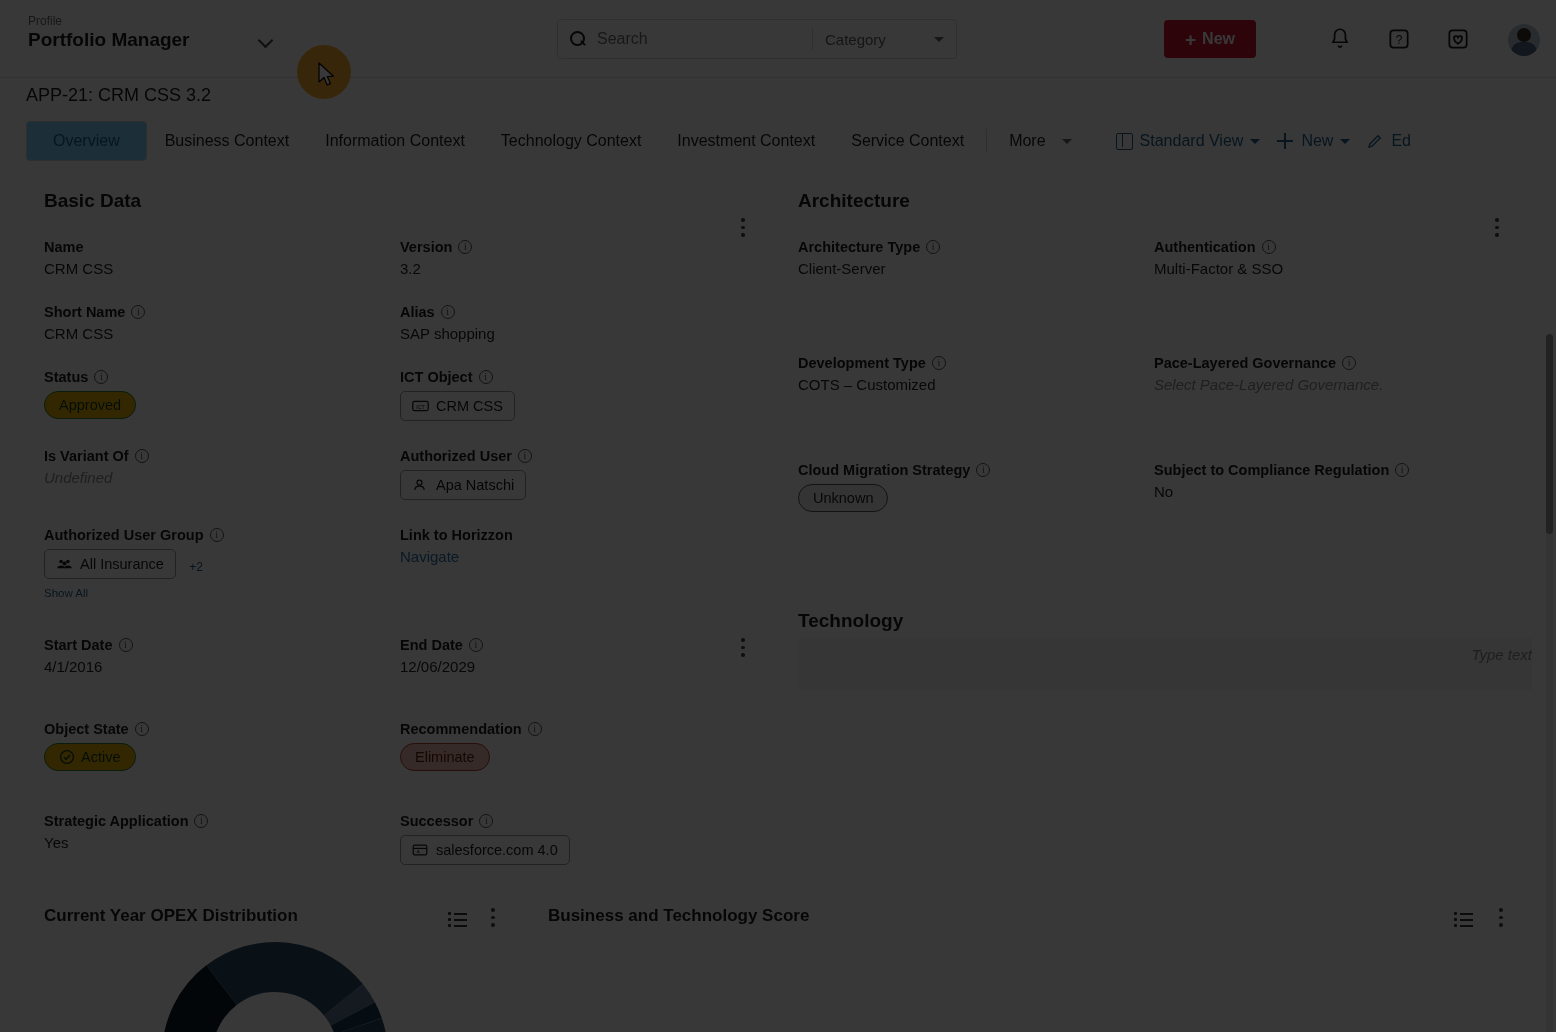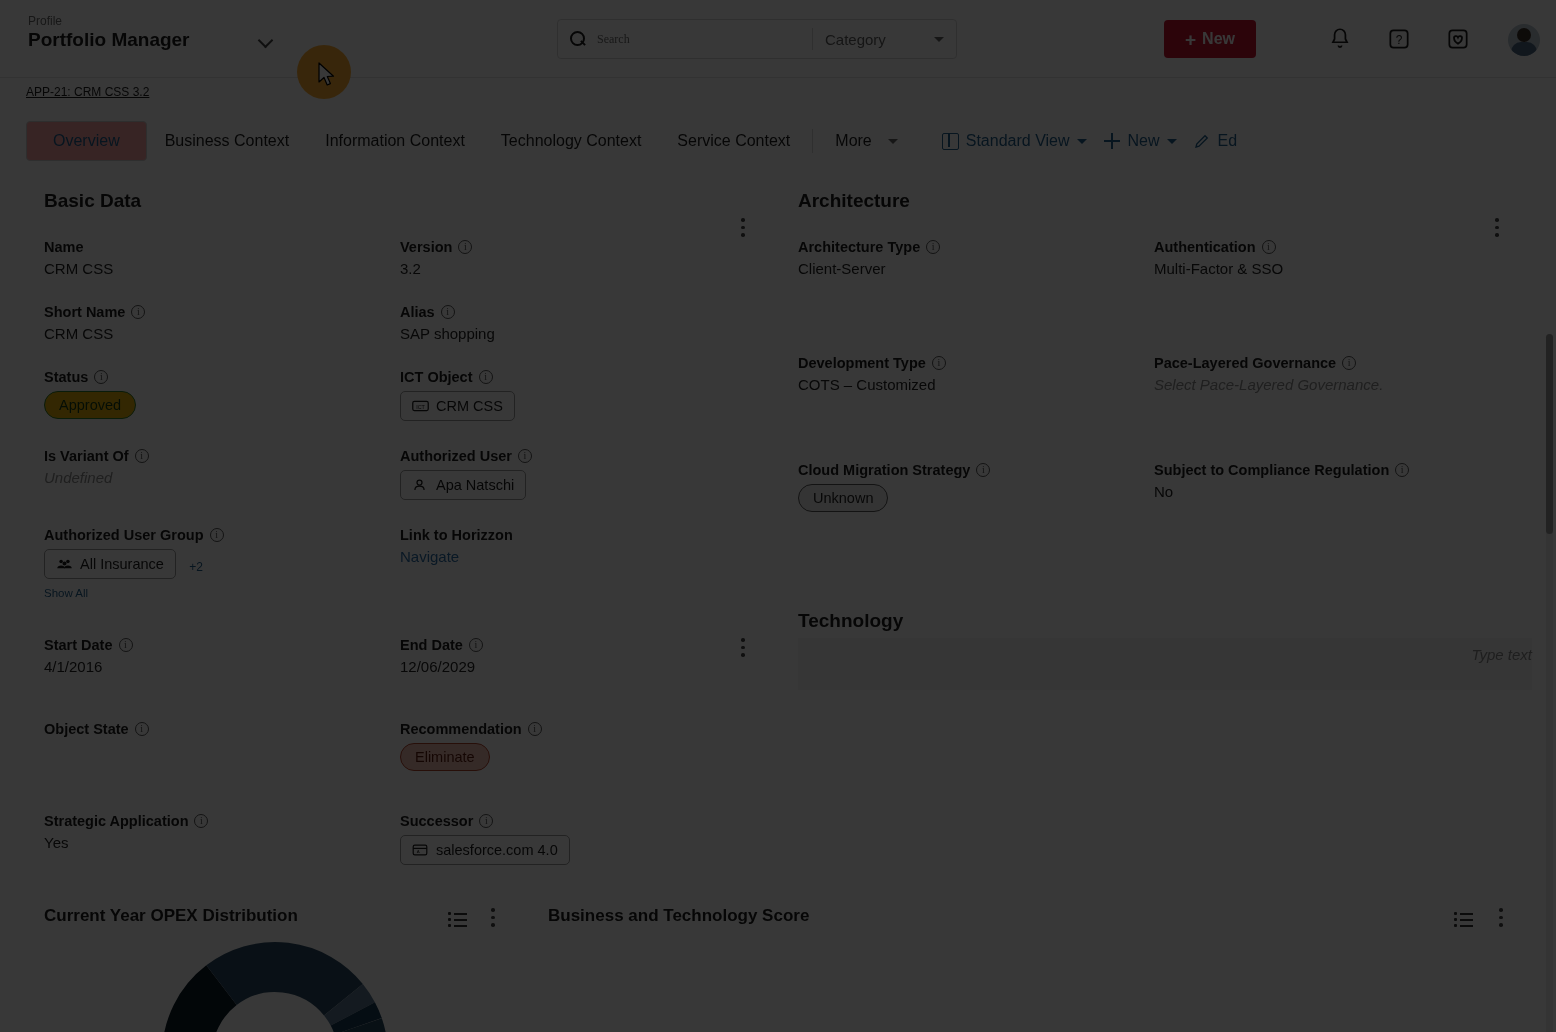--- a/index.html
+++ b/index.html
@@ -59,22 +59,22 @@
   .search-icon::before {
     content:""; position:absolute; left:0; top:0; width:11px; height:11px;
     border:2px solid #1a1a1a; border-radius:50%;
   }
   .search-icon::after {
     content:""; position:absolute; left:10px; top:11px; width:6px; height:2px;
     background:#1a1a1a; transform:rotate(45deg);
   }
   .search-input {
     border: 0; outline: none; background: transparent;
-    font-family: Liberation Serif, serif;
-    font-size: 12px; color: #a21caf; margin-left: 10px; width: 215px;
+    font-family: Liberation Sans, sans-serif;
+    font-size: 16px; color: #a21caf; margin-left: 10px; width: 215px;
   }
   .search-input::placeholder { color: #6d6d6d; }
   .cat-sep { width: 1px; height: 22px; background: #d7d7d7; }
   .cat-sel {
     flex: 1; display:flex; align-items:center; justify-content:space-between;
     padding: 0 12px 0 12px;
   }
   .cat-text { font-size: 15px; color: #5f5f5f; }
   .caret-sm { width:0;height:0;border-left:5px solid transparent;border-right:5px solid transparent;border-top:5px solid #666; }
 
@@ -100,31 +100,31 @@
 
   
   .hl-blob {
     position:absolute; left:297px; top:45px; width:54px; height:54px;
     border-radius:50%; background:rgba(255,170,40,0.95); z-index:950;
   }
   .cursor-arrow { position:absolute; left:318px; top:62px; z-index:960; }
 
   
   .rec-title {
-    position:absolute; left:26px; top:85px; font-size:12px; color:#1a1a1a;text-decoration:underline;
+    position:absolute; left:26px; top:85px; font-size:18px; color:#1a1a1a;
   }
   .tabbar {
     position:absolute; left:0; top:118px; width:1556px; height:46px;
     display:flex; align-items:center;
   }
   .tab {
     font-size:16px; color:#1a1a1a; padding:10px 18px; cursor:pointer; white-space:nowrap;
   }
   .tab.active {
-    color:#1f5e8c; border:1px solid #cfcfcf; border-radius:4px; background:#fca5a5;
+    color:#1f5e8c; border:1px solid #cfcfcf; border-radius:4px; background:#7dd3fc;
     margin-left:26px; padding:10px 26px; font-weight:normal;
   }
   .tab.more { display:flex; align-items:center; gap:16px; }
   .vdiv { width:1px; height:24px; background:#d5d5d5; margin:0 4px; }
   .viewgrp { display:flex; align-items:center; gap:8px; margin-left:26px; color:#1f5e8c; font-size:16px; }
   .viewgrp .item { display:flex; align-items:center; gap:7px; cursor:pointer; white-space:nowrap; }
   .ic-panel { width:17px;height:17px;border:1.8px solid #1f5e8c;border-radius:2px;position:relative; }
   .ic-panel::after{content:"";position:absolute;left:5px;top:0;width:1.8px;height:13px;background:#1f5e8c;}
   .ic-plus { position:relative; width:18px; height:18px; }
   .ic-plus::before{content:"";position:absolute;left:8px;top:1px;width:2px;height:16px;background:#1f5e8c;}
@@ -250,20 +250,21 @@
     </div>
   </div>
 
   <div class="rec-title">APP-21: CRM CSS 3.2</div>
 
   <div class="tabbar">
     <div class="tab active">Overview</div>
     <div class="tab">Business Context</div>
     <div class="tab">Information Context</div>
     <div class="tab">Technology Context</div>
+    <div class="tab">Investment Context</div>
     <div class="tab">Service Context</div>
     <div class="vdiv"></div>
     <div class="tab more">
       <span>More</span>
       <span class="caret-sm"></span>
     </div>
     <div class="viewgrp">
       <div class="item">
         <span class="ic-panel"></span>
         <span>Standard View</span>
@@ -484,20 +485,27 @@
               <i class="info-i">i</i>
             </div>
           <div class="fvalue">12/06/2029</div>
         </div>
 
         <div class="field" style="margin-top:46px">
           <div class="flabel">
               <span>Object State</span>
               <i class="info-i">i</i>
             </div>
+          <div><span class="pill green">
+            <svg width="16" height="16" viewBox="0 0 20 20" fill="none" stroke="#143d17" stroke-width="1.7">
+                  <circle cx="10" cy="10" r="8"></circle>
+                  <path d="M6.2 10.2l2.6 2.6 5-5.4"></path>
+                </svg>
+            <span>Active</span>
+          </span></div>
         </div>
         <div class="field" style="margin-top:46px">
           <div class="flabel">
               <span>Recommendation</span>
               <i class="info-i">i</i>
             </div>
           <div><span class="pill red">Eliminate</span></div>
         </div>
 
         <div class="field" style="margin-top:42px">

